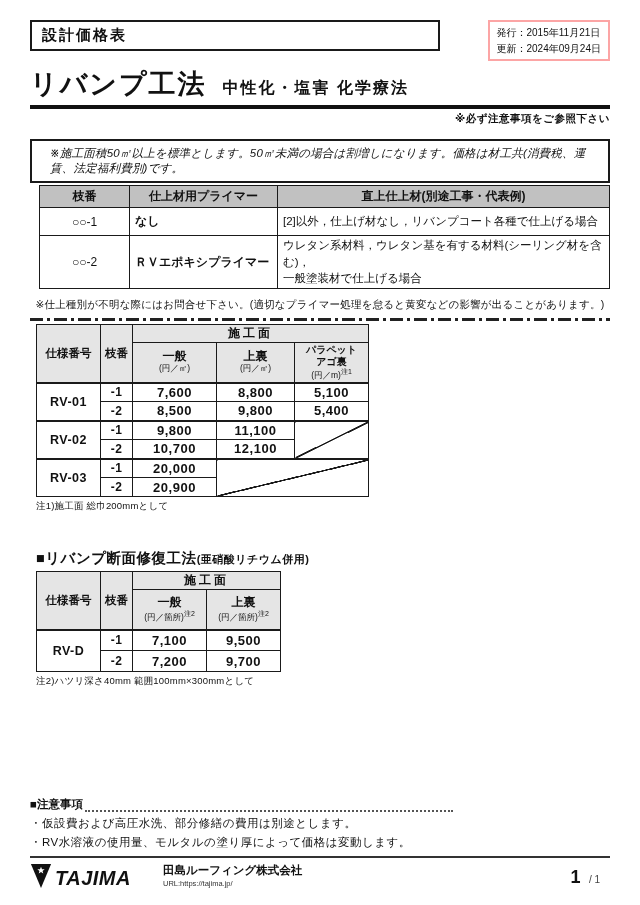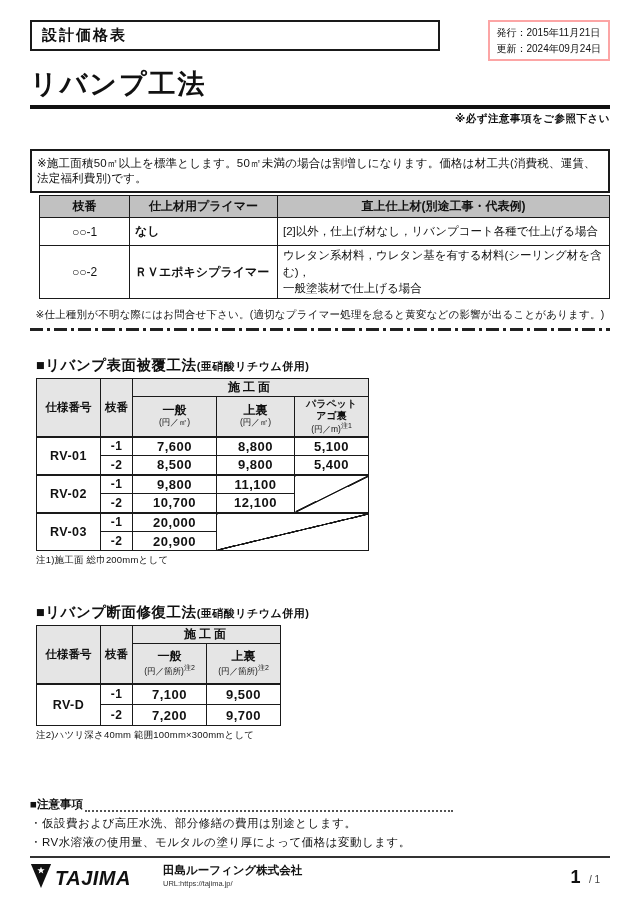--- a/index.html
+++ b/index.html
@@ -21,21 +21,21 @@
     white-space:nowrap;text-align:left;
   }
   .title-line{margin-top:5px;display:flex;align-items:baseline;gap:16px;}
   .page-title{font-size:27px;font-weight:bold;letter-spacing:2px;text-align:center;}
   .page-subtitle{font-size:16px;font-weight:bold;letter-spacing:2px;}
   .thick-rule{height:4px;background:#111;margin-top:3px;}
   .caution-ref{text-align:right;font-size:10.5px;font-weight:bold;margin-top:3px;letter-spacing:0.5px;}
 
   
   .notice-bar{
-    border:2px solid #1a1a1a;margin-top:23px;padding:5px 5px;font-size:11.5px;letter-spacing:0.2px;
+    border:2px solid #1a1a1a;margin-top:13px;padding:5px 18px;font-size:11.5px;letter-spacing:0.2px;font-style:italic;
   }
 
   
   .intro{margin-top:17px;font-size:12.5px;line-height:1.5;letter-spacing:0.3px;}
   .intro .indent{padding-left:13px;}
   .intro u{text-underline-offset:2px;}
 
   
   table{border-collapse:collapse;table-layout:fixed;}
   .primer-table{margin-top:2px;margin-left:9px;width:571px;}
@@ -109,20 +109,21 @@
     <div class="header-row">
       <div class="doc-type-box">設計価格表</div>
       <div class="date-box">
         <div>発行：2015年11月21日</div>
         <div>更新：2024年09月24日</div>
       </div>
     </div>
 
     <div class="title-line">
       <span class="page-title">リバンプ工法</span>
+      <span class="page-subtitle">中性化・塩害 化学療法</span>
     </div>
     <div class="thick-rule"></div>
     <div class="caution-ref">※必ず注意事項をご参照下さい</div>
 
     <div class="notice-bar">※施工面積50㎡以上を標準とします。50㎡未満の場合は割増しになります。価格は材工共(消費税、運賃、法定福利費別)です。</div>
 
 
     <table class="primer-table">
       <colgroup>
           <col style="width:90px">
@@ -147,23 +148,20 @@
           <span class="line">ウレタン系材料，ウレタン基を有する材料(シーリング材を含む)，</span>
           <span class="line">一般塗装材で仕上げる場合</span>
         </td>
       </tr>
     </tbody>
       </table>
 
     <div class="primer-note">※仕上種別が不明な際にはお問合せ下さい。(適切なプライマー処理を怠ると黄変などの影響が出ることがあります。)</div>
     <div class="dashdot"></div>
 
-    <div class="section-title">
-      <span>■リバンプ表面被覆工法</span><span class="sub">(亜硝酸リチウム併用)</span>
-    </div>
     <table class="price-table t1">
       <colgroup>
           <col style="width:64px">
           <col style="width:32px">
           <col style="width:84px">
           <col style="width:78px">
           <col style="width:74px">
         </colgroup>
       <tbody>
           <tr>

